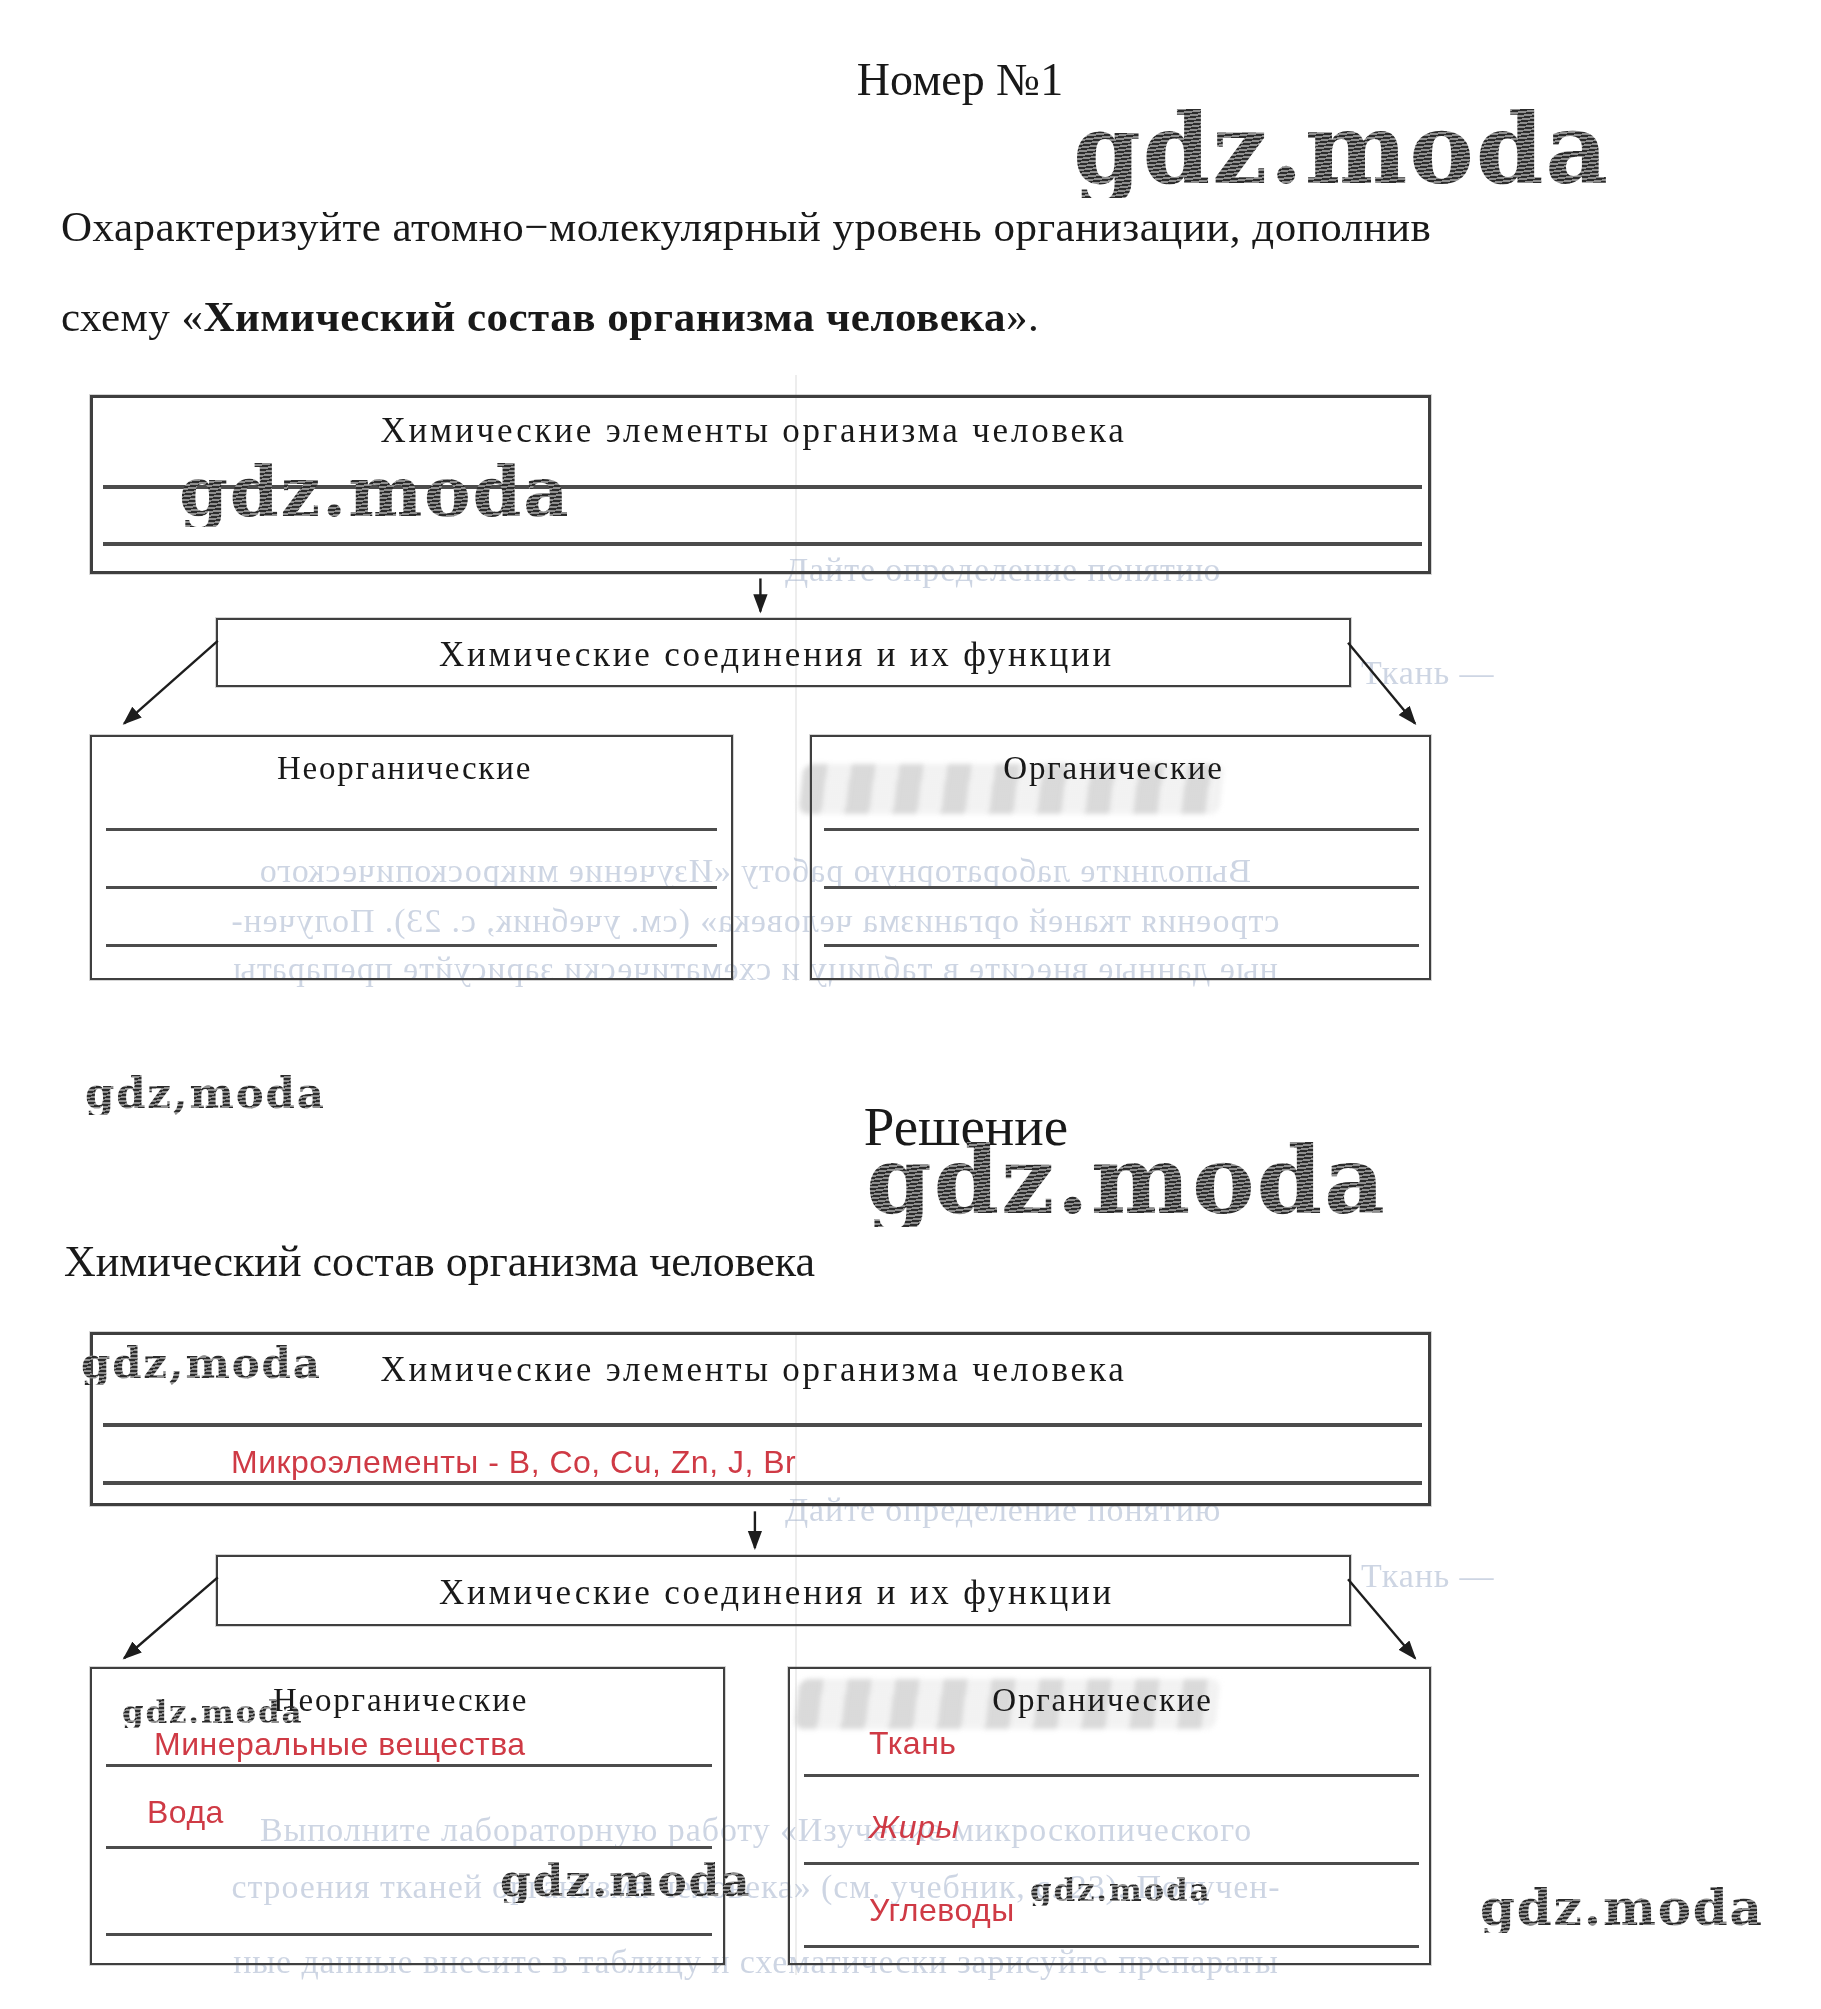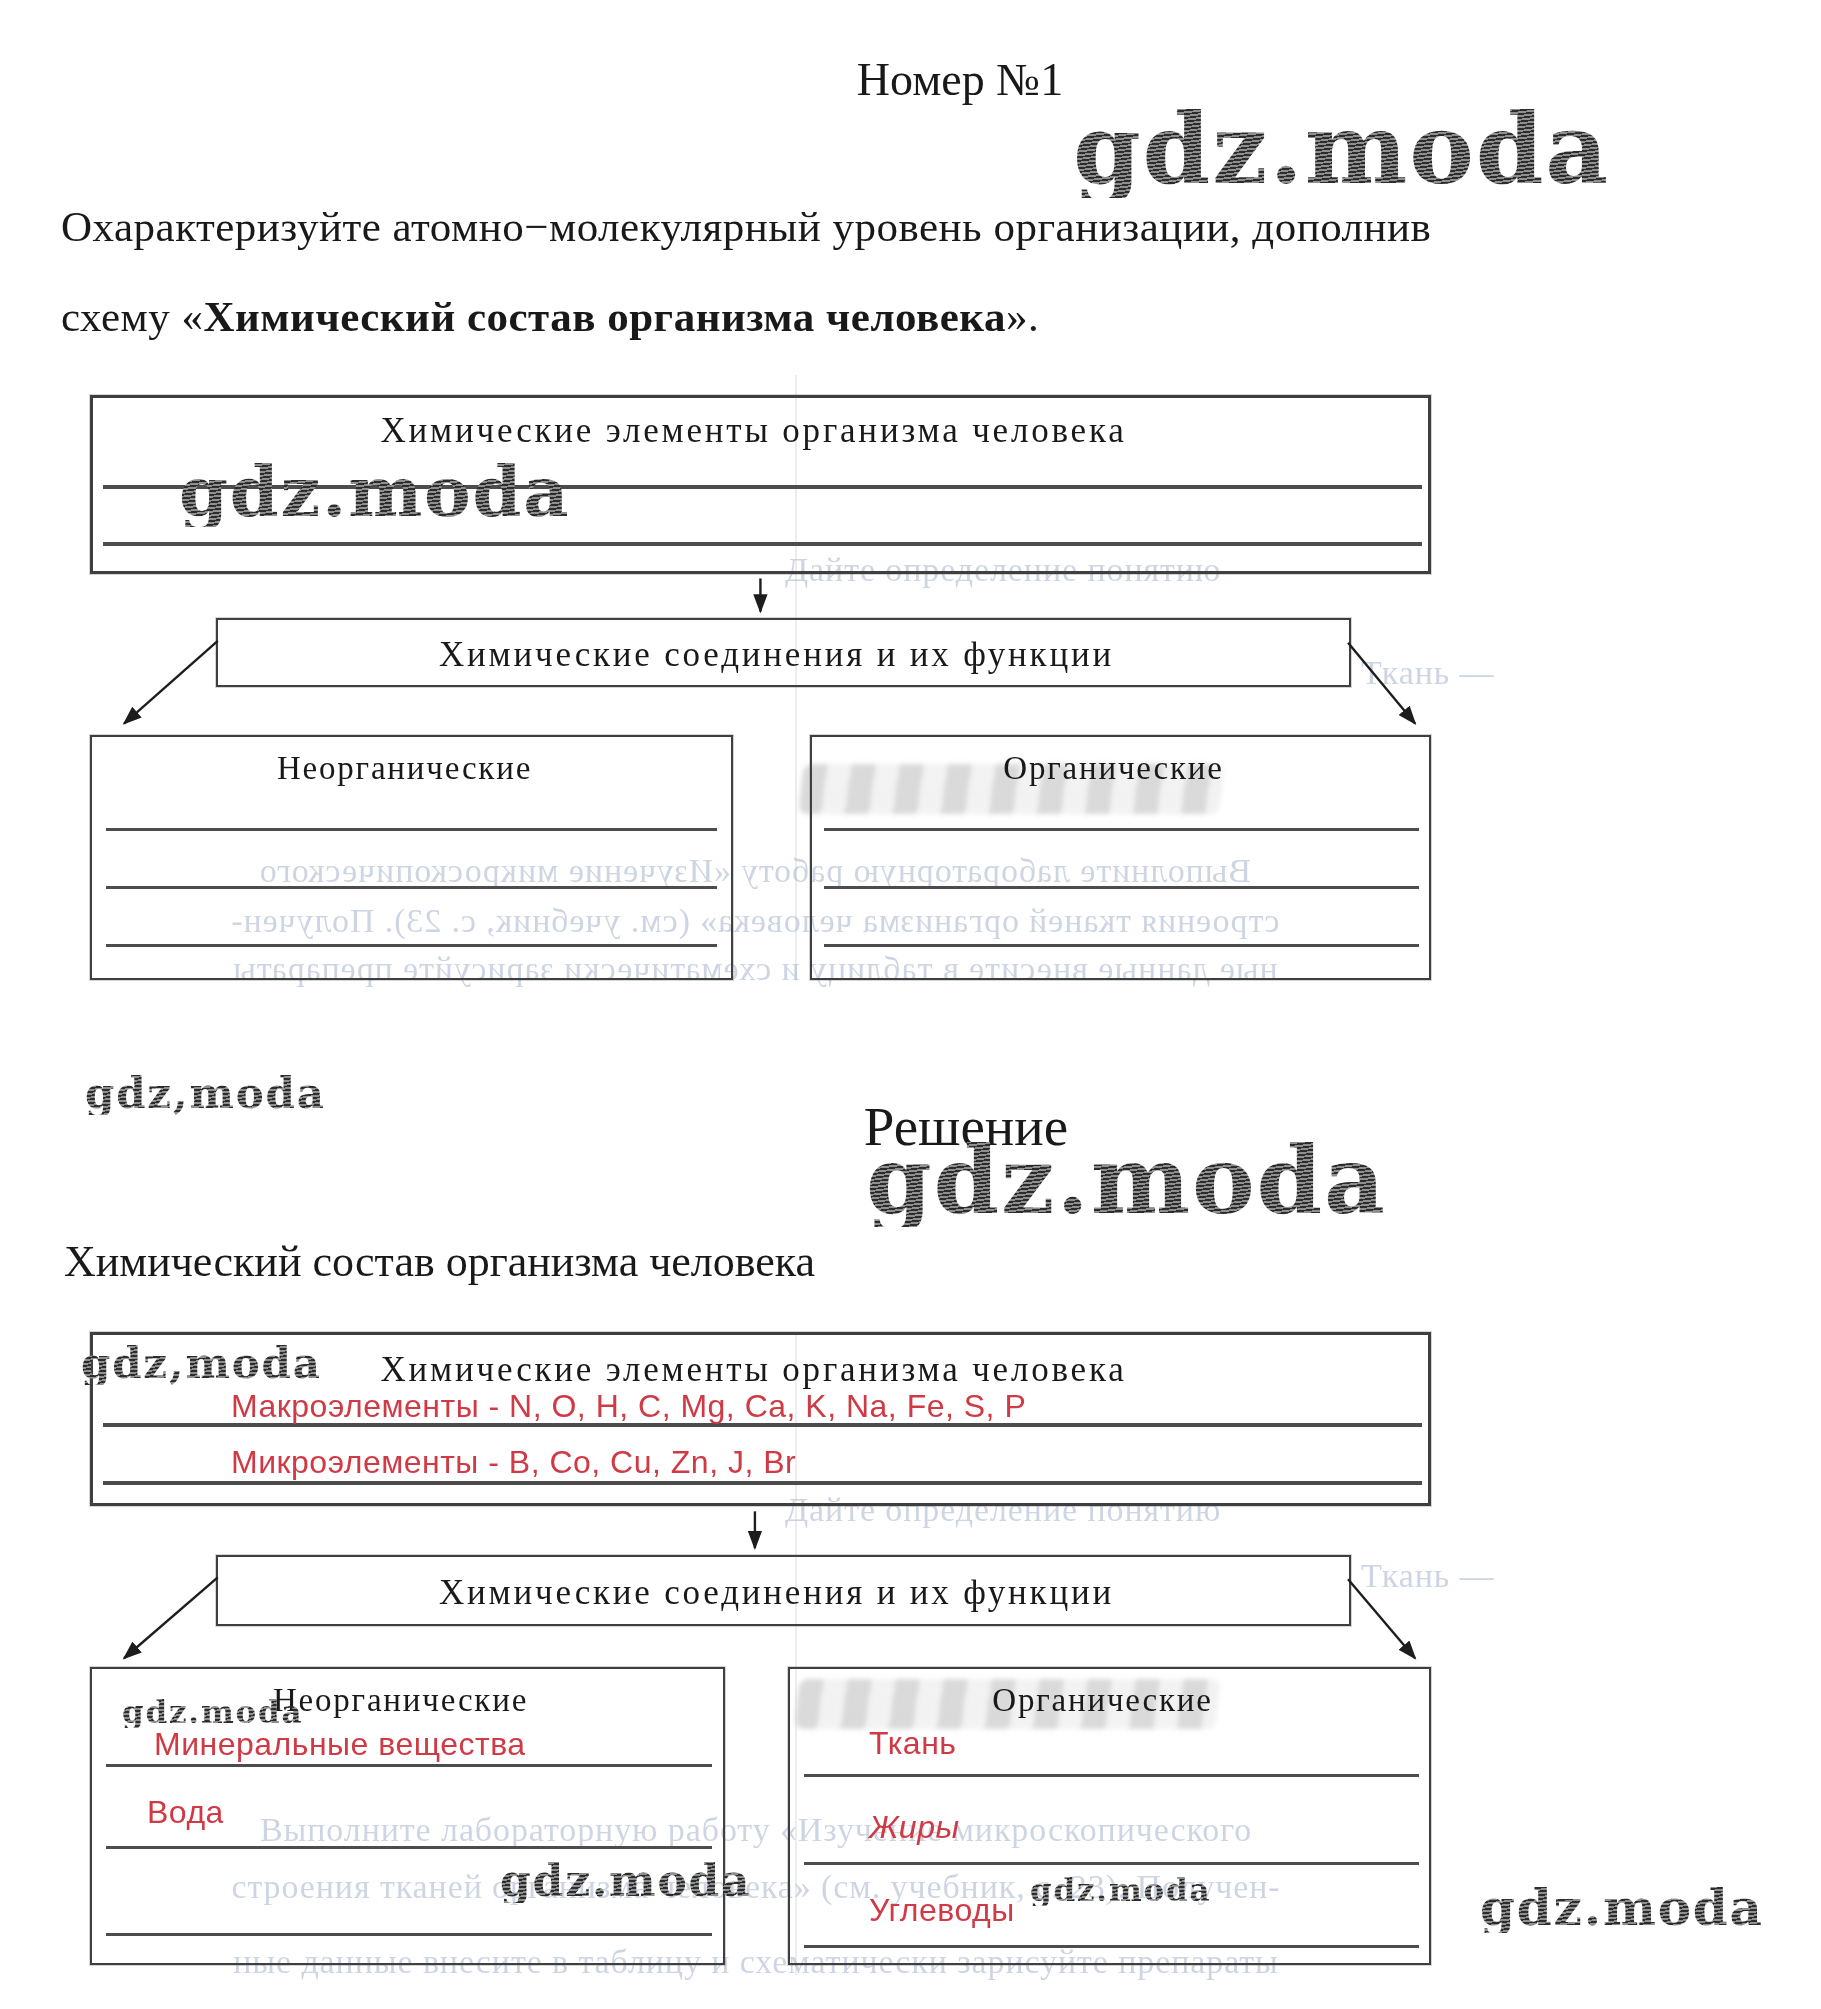--- a/index.html
+++ b/index.html
@@ -99,21 +99,20 @@
 
   <div class="abs wm" style="left:85px;top:1073px;font-size:42px;">gdz,moda</div>
   <div class="abs solution-label">Решение</div>
   <div class="abs wm" style="left:866px;top:1133px;font-size:94px;">gdz.moda</div>
   <div class="abs solution-heading">Химический состав организма человека</div>
 
   <div class="box" style="left:90px;top:1332px;width:1341px;height:174px;">
     <div class="box-title" style="top:14.7px;font-size:35px;">Химические элементы организма человека</div>
   </div>
   <div class="abs wm" style="left:81px;top:1343px;font-size:42px;">gdz,moda</div>
-  <div class="red" style="left:231px;top:1388px;">Макроэлементы - N, O, H, C, Mg, Ca, K, Na, Fe, S, P</div>
   <div class="rule" style="left:103px;top:1423px;width:1319px;"></div>
   <div class="red" style="left:231px;top:1444px;">Микроэлементы - B, Co, Cu, Zn, J, Br</div>
   <div class="rule" style="left:103px;top:1481px;width:1319px;"></div>
   <div class="ghost" style="left:785px;top:1491px;">Дайте определение понятию</div>
   <div class="ghost" style="left:1361px;top:1557px;">Ткань —</div>
 
   <div class="box" style="left:216px;top:1555px;width:1135px;height:71px;border-width:2.8px;">
     <div class="box-title" style="top:15.6px;font-size:35px;">Химические соединения и их функции</div>
   </div>
 

